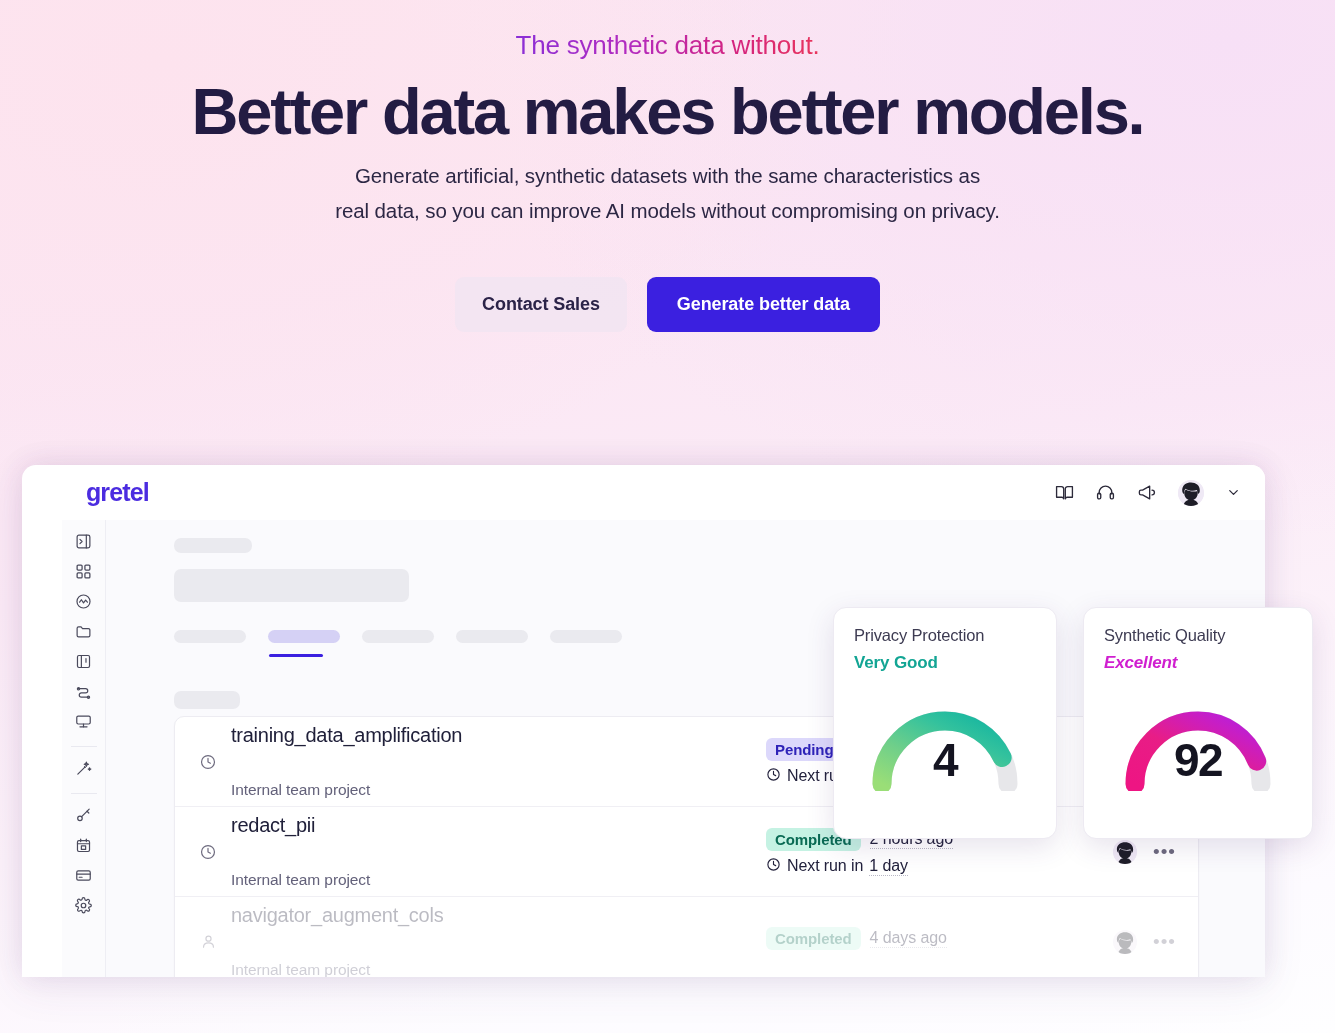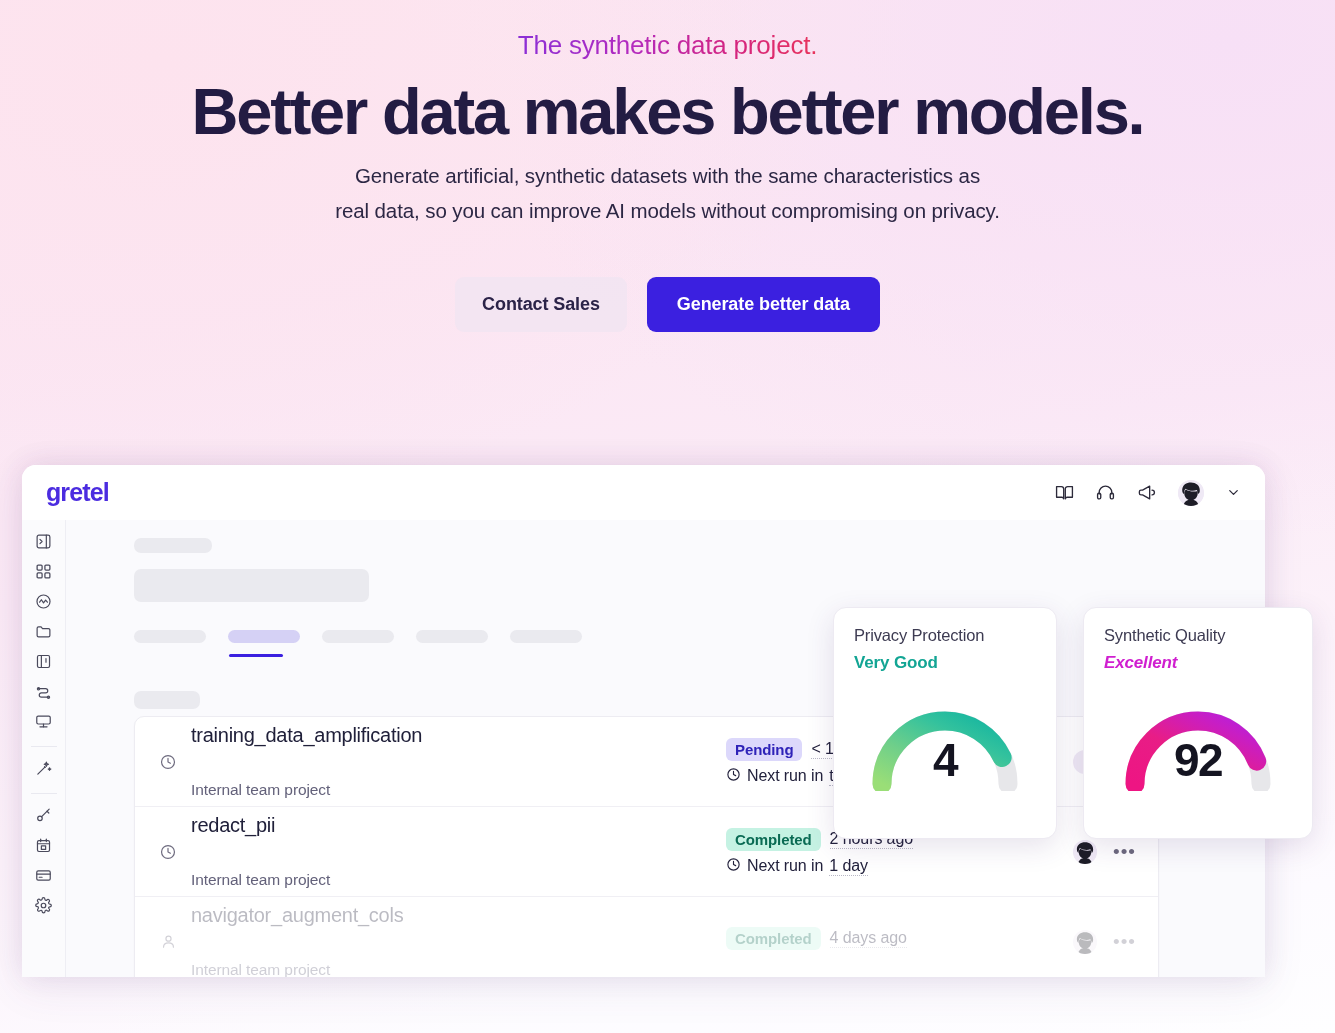--- a/index.html
+++ b/index.html
@@ -83,20 +83,21 @@
   .app-window {
     position: absolute;
     left: 22px;
     top: 465px;
     width: 1243px;
     height: 512px;
     background: #ffffff;
     border-radius: 14px 14px 0 0;
     box-shadow: 0 -2px 26px rgba(90,50,120,0.10), 0 10px 44px rgba(90,50,120,0.09);
     overflow: hidden;
+    padding-left: 40px;
   }
 
   .app-header {
     height: 55px;
     background: #ffffff;
     display: flex;
     align-items: center;
     justify-content: space-between;
     padding: 0 24px 0 24px;
   }
@@ -240,21 +241,21 @@
     font-size: 46px;
     font-weight: 700;
     color: #141421;
     letter-spacing: -1.5px;
   }
 </style>
 </head>
 <body>
 
 <section class="hero">
-  <div class="tagline">The synthetic data project.</div>
+  <div class="tagline">The synthetic data without.</div>
   <h1 class="headline">Better data makes better models.</h1>
   <p class="subtitle">
     <span>Generate artificial, synthetic datasets with the same characteristics as</span><br>
     <span>real data, so you can improve AI models without compromising on privacy.</span>
   </p>
   <div class="cta-row">
     <button class="btn btn-secondary">Contact Sales</button>
     <button class="btn btn-primary">Generate better data</button>
   </div>
 </section>

